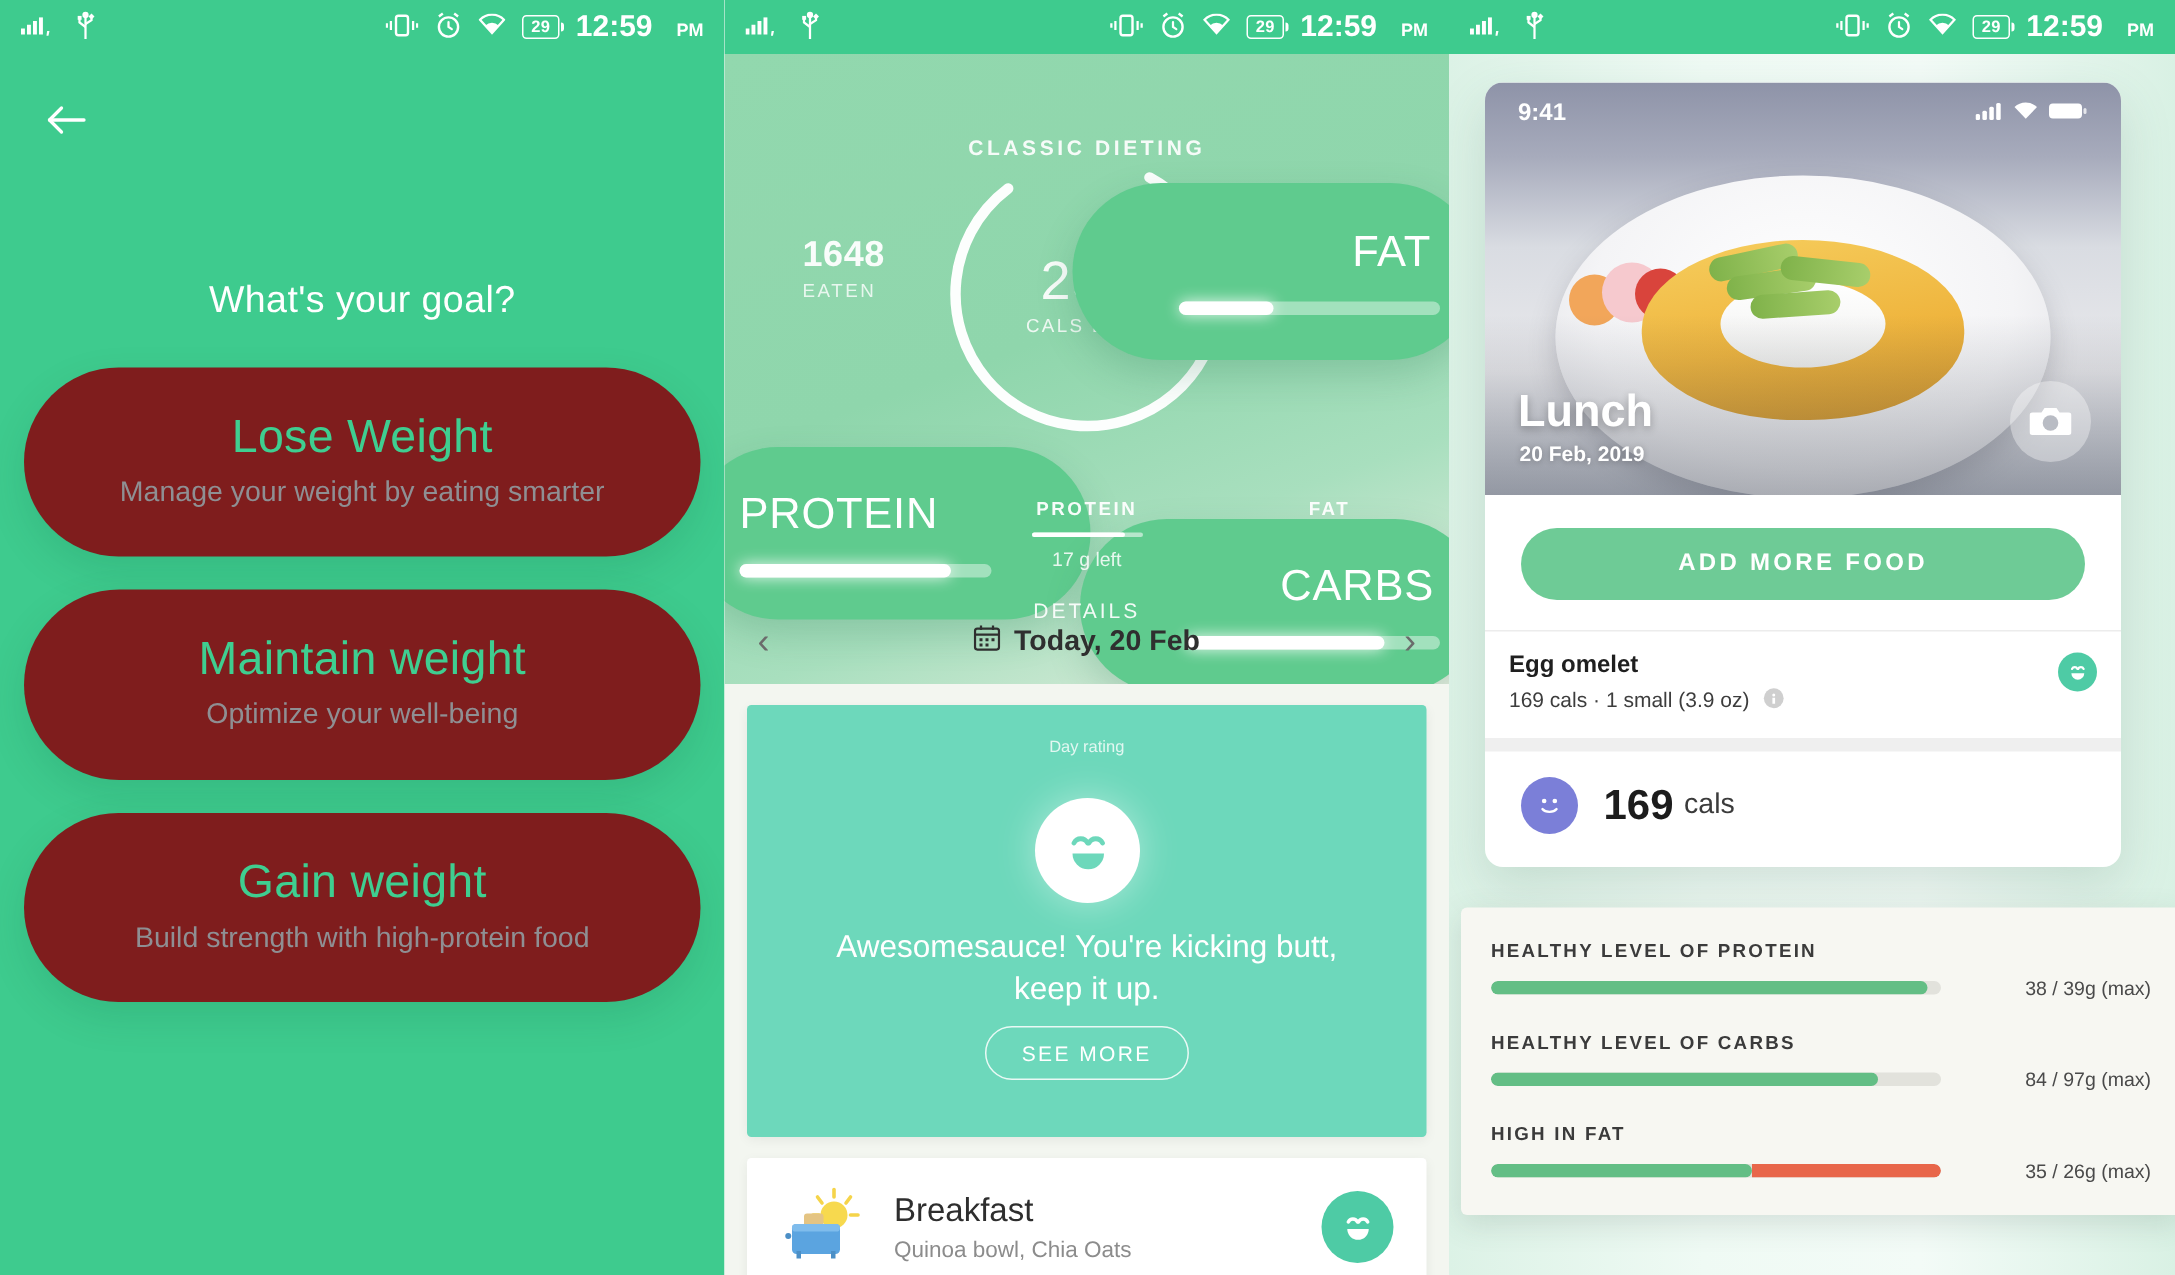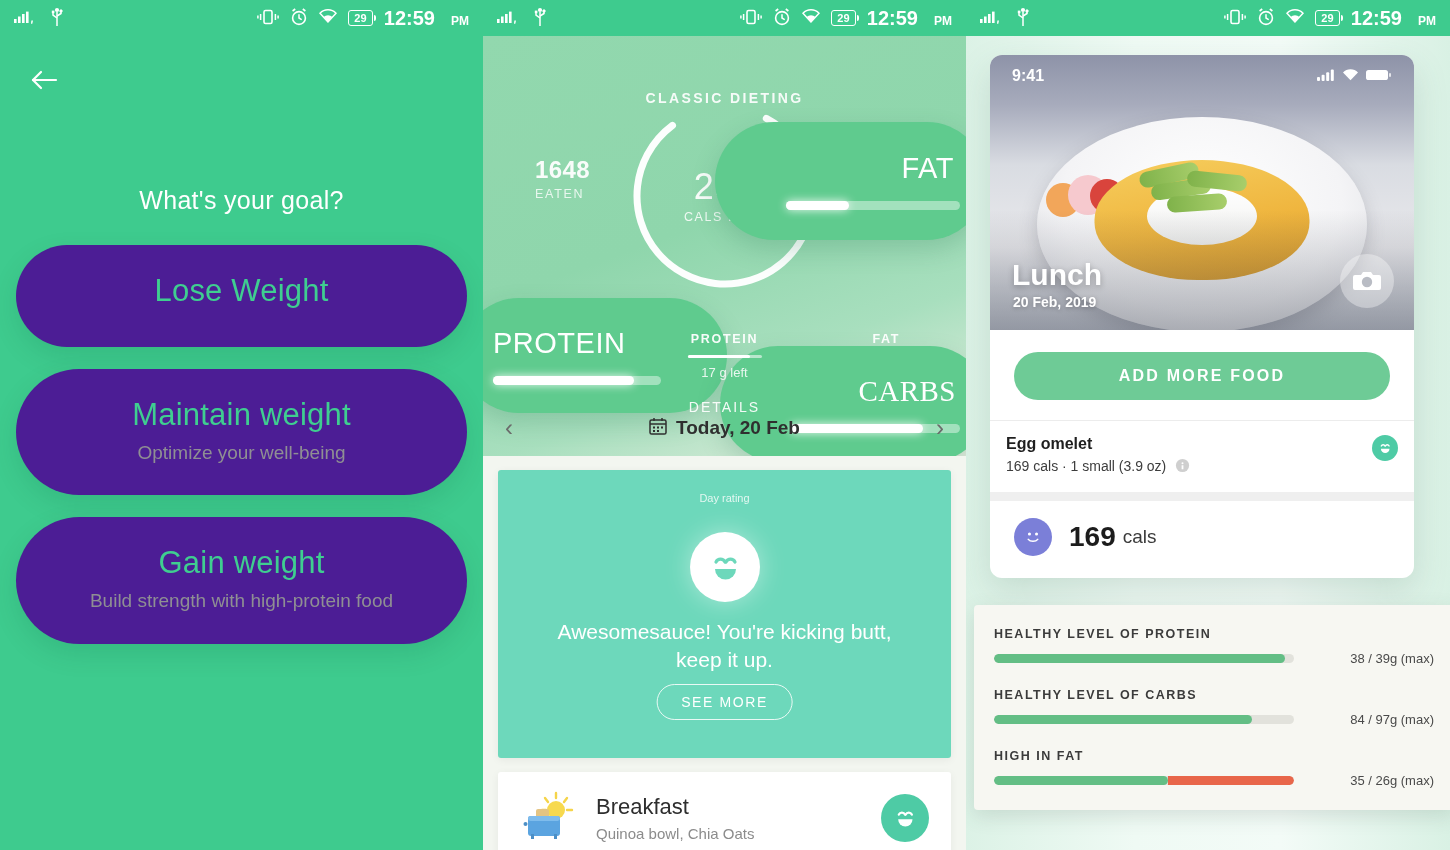--- a/index.html
+++ b/index.html
@@ -30,21 +30,21 @@
   .batt{border:1.6px solid #fff;border-radius:3px;padding:0 5px;font-size:11px;line-height:14px;
     font-weight:600;position:relative;}
   .batt:after{content:"";position:absolute;right:-4px;top:4px;width:2px;height:6px;background:#fff;border-radius:0 2px 2px 0;}
   .ico{display:inline-block;}
 
   
   .back-arrow{position:absolute;left:26px;top:62px;width:36px;height:36px;cursor:pointer;}
   .goal-title{position:absolute;top:186px;left:0;right:0;text-align:center;color:#fff;
     font-size:25px;font-weight:400;letter-spacing:.3px;}
   .cards{position:absolute;top:245px;left:16px;right:16px;display:flex;flex-direction:column;gap:22px;}
-  .gcard{background:#4c1d95;border-radius:78px;box-shadow:0 10px 26px rgba(0,80,45,.13);
+  .gcard{background:#7f1d1d;border-radius:78px;box-shadow:0 10px 26px rgba(0,80,45,.13);
     padding:28px 46px 30px;text-align:center;cursor:pointer;}
   .gcard h3{margin:0 0 8px;color:#3FCE90;font-size:31px;font-weight:400;letter-spacing:.2px;}
   .gcard p{margin:0;color:#8f8f93;font-size:19px;line-height:1.28;font-weight:400;}
 
   
   .dash{position:relative;height:420px;overflow:hidden;
     background:linear-gradient(160deg,#92D8AE 0%,#8FD6AC 45%,#A8DFBE 72%,#E9EFE3 100%);}
   .dash-title{position:absolute;top:10px;left:0;right:0;text-align:center;color:#fff;
     font-size:14px;letter-spacing:2.4px;font-weight:600;opacity:.92;margin-top:44px;}
   .ring-wrap{position:absolute;left:50%;top:60px;transform:translateX(-50%);width:200px;height:200px;}
@@ -61,21 +61,21 @@
   .pbar{height:9px;border-radius:6px;background:rgba(255,255,255,.42);position:relative;margin-top:16px;}
   .pbar i{position:absolute;left:0;top:0;bottom:0;border-radius:6px;background:#fff;
     box-shadow:0 0 10px rgba(255,255,255,.9);}
 
   .pill-fat{right:-20px;top:86px;width:215px;height:118px;border-radius:59px;padding:0 26px 0 30px;align-items:flex-end;}
   .pill-fat .pl{align-self:flex-end;margin-right:6px;}
   .pill-fat .pbar{width:174px;align-self:flex-end;}
   .pill-protein{left:-22px;top:262px;width:208px;height:115px;border-radius:58px;padding:0 26px 0 32px;}
   .pill-protein .pbar{width:168px;}
   .pill-carbs{right:-22px;top:310px;width:210px;height:116px;border-radius:58px;padding:0 28px 0 30px;align-items:flex-end;}
-  .pill-carbs .pl{align-self:flex-end;margin-right:4px;font-family:Liberation Serif, serif;}
+  .pill-carbs .pl{align-self:flex-end;margin-right:4px;}
   .pill-carbs .pbar{width:170px;align-self:flex-end;}
 
   .macro-mid{position:absolute;left:0;right:0;top:296px;text-align:center;color:#fff;}
   .macro-mid .mlabel{font-size:12.5px;letter-spacing:1.7px;font-weight:600;opacity:.95;}
   .macro-mid .mbar{width:74px;height:3px;background:rgba(255,255,255,.55);margin:9px auto 0;border-radius:2px;position:relative;}
   .macro-mid .mbar i{position:absolute;left:0;top:0;bottom:0;width:84%;background:#fff;border-radius:2px;}
   .macro-mid .mleft{font-size:13px;margin-top:7px;opacity:.85;}
   .macro-mid .details{margin-top:19px;font-size:14px;letter-spacing:2px;opacity:.92;cursor:pointer;}
   .fat-mini{position:absolute;right:66px;top:296px;color:#fff;font-size:12.5px;letter-spacing:1.6px;font-weight:600;opacity:.95;}
 
@@ -224,20 +224,21 @@
             <path d="M15 10 L7 18 L15 26"></path>
           </g>
         </svg>
     </div>
 
     <div class="goal-title">What's your goal?</div>
 
     <div class="cards">
       <div class="gcard">
         <h3>Lose Weight</h3>
+        <p>Manage your weight by eating smarter</p>
       </div>
       <div class="gcard">
         <h3>Maintain weight</h3>
         <p>Optimize your well-being</p>
       </div>
       <div class="gcard">
         <h3>Gain weight</h3>
         <p>Build strength with high-protein food</p>
       </div>
     </div>

